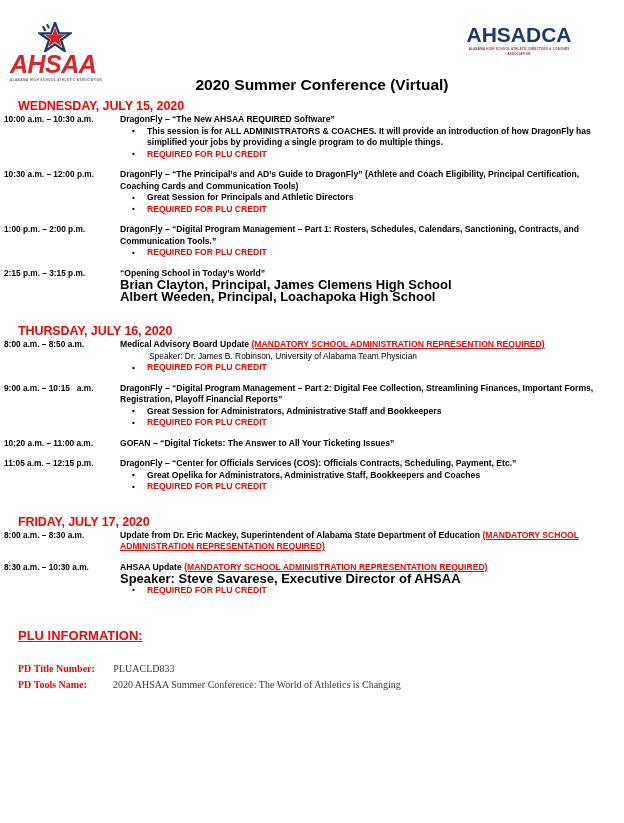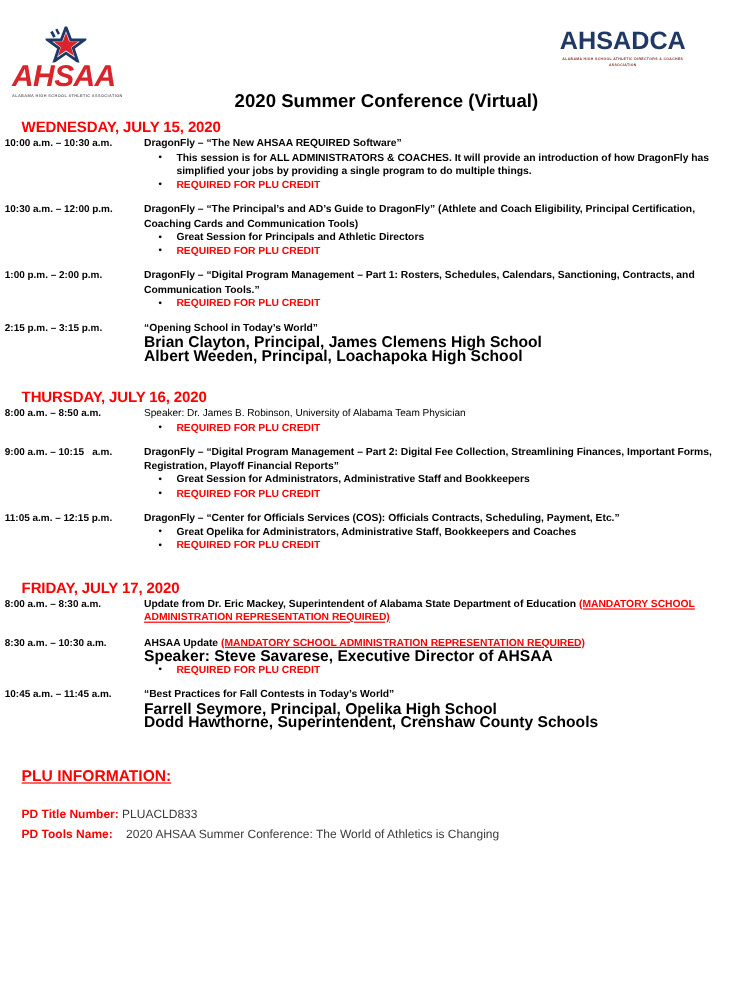--- a/index.html
+++ b/index.html
@@ -139,20 +139,21 @@
   }
   .title-line {
     font-weight: bold;
     font-size: 8.6px;
     line-height: 11.5px;
   }
   .plain-line {
     font-weight: normal;
     font-size: 8.4px;
     line-height: 11.5px;
+    margin-left: 29px;
   }
   .sub-line {
     font-weight: bold;
     font-size: 13px;
     line-height: 11.5px;
   }
   .red-underline {
     color: #FF0000;
     text-decoration: underline;
   }
@@ -191,24 +192,25 @@
   .plu-heading {
     color: #FF0000;
     font-weight: bold;
     font-size: 13px;
     text-decoration: underline;
     margin-bottom: 18px;
     display: inline-block;
     font-family: Liberation Sans, sans-serif;
   }
   .plu-row {
-    font-family: Liberation Sans, sans-serif;
+    font-family: Liberation Serif, serif;
     font-size: 10px;
     line-height: 16px;
     display: flex;
+    gap: 16px;
   }
   .plu-label {
     color: #FF0000;
     font-weight: bold;
     flex: 0 0 auto;
     white-space: pre;
   }
   .plu-value {
     color: #3a3a3a;
     font-weight: normal;
@@ -282,34 +284,41 @@
             <div class="sub-line">Brian Clayton, Principal, James Clemens High School</div>
             <div class="sub-line">Albert Weeden, Principal, Loachapoka High School</div>
           </div>
         </div>
       </div>
       <div class="day-block spaced-top">
         <div class="day-heading">THURSDAY, JULY 16, 2020</div>
         <div class="session">
           <div class="time">8:00 a.m. – 8:50 a.m.</div>
           <div class="body">
+            <div class="title-line"><span>Medical Advisory Board Update </span><span class="red-underline">(MANDATORY SCHOOL ADMINISTRATION REPRESENTION REQUIRED)</span></div>
             <div class="plain-line">Speaker: Dr. James B. Robinson, University of Alabama Team Physician</div>
             <ul class="bullets">
               <li class="plu">REQUIRED FOR PLU CREDIT</li>
             </ul>
           </div>
         </div>
         <div class="session">
           <div class="time">9:00 a.m. – 10:15   a.m.</div>
           <div class="body">
             <div class="title-line">DragonFly – “Digital Program Management – Part 2: Digital Fee Collection, Streamlining Finances, Important Forms, Registration, Playoff Financial Reports”</div>
             <ul class="bullets">
               <li class="">Great Session for Administrators, Administrative Staff and Bookkeepers</li>
               <li class="plu">REQUIRED FOR PLU CREDIT</li>
             </ul>
+          </div>
+        </div>
+        <div class="session">
+          <div class="time">10:20 a.m. – 11:00 a.m.</div>
+          <div class="body">
+            <div class="title-line">GOFAN – “Digital Tickets: The Answer to All Your Ticketing Issues”</div>
           </div>
         </div>
         <div class="session">
           <div class="time">11:05 a.m. – 12:15 p.m.</div>
           <div class="body">
             <div class="title-line">DragonFly – “Center for Officials Services (COS): Officials Contracts, Scheduling, Payment, Etc.”</div>
             <ul class="bullets">
               <li class="">Great Opelika for Administrators, Administrative Staff, Bookkeepers and Coaches</li>
               <li class="plu">REQUIRED FOR PLU CREDIT</li>
             </ul>
@@ -325,28 +334,20 @@
           </div>
         </div>
         <div class="session">
           <div class="time">8:30 a.m. – 10:30 a.m.</div>
           <div class="body">
             <div class="title-line"><span>AHSAA Update </span><span class="red-underline">(MANDATORY SCHOOL ADMINISTRATION REPRESENTATION REQUIRED)</span></div>
             <div class="sub-line">Speaker:  Steve Savarese, Executive Director of AHSAA</div>
             <ul class="bullets">
               <li class="plu">REQUIRED FOR PLU CREDIT</li>
             </ul>
-          </div>
-        </div>
-        <div class="session">
-          <div class="time">10:45 a.m. – 11:45 a.m.</div>
-          <div class="body">
-            <div class="title-line">“Best Practices for Fall Contests in Today’s World”</div>
-            <div class="sub-line">Farrell Seymore, Principal, Opelika High School</div>
-            <div class="sub-line">Dodd Hawthorne, Superintendent, Crenshaw County Schools</div>
           </div>
         </div>
       </div>
     </div>
 
   <div class="plu-section">
     <div class="plu-heading">PLU INFORMATION:</div>
     <div id="plu-rows">
         <div class="plu-row">
           <span class="plu-label">PD Title Number: </span>

